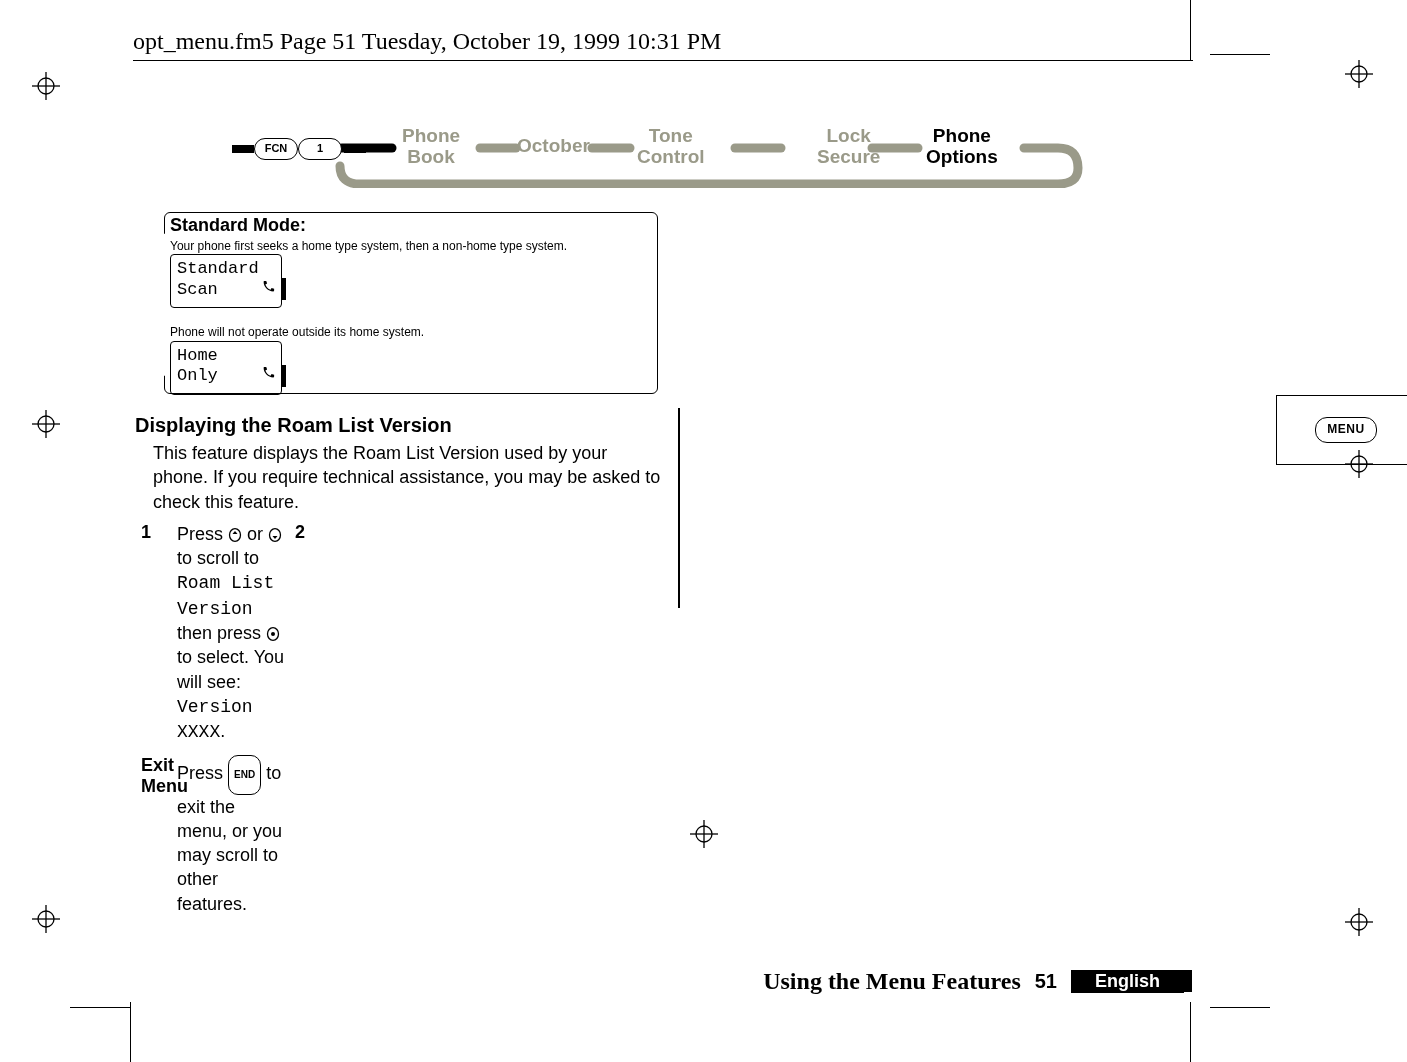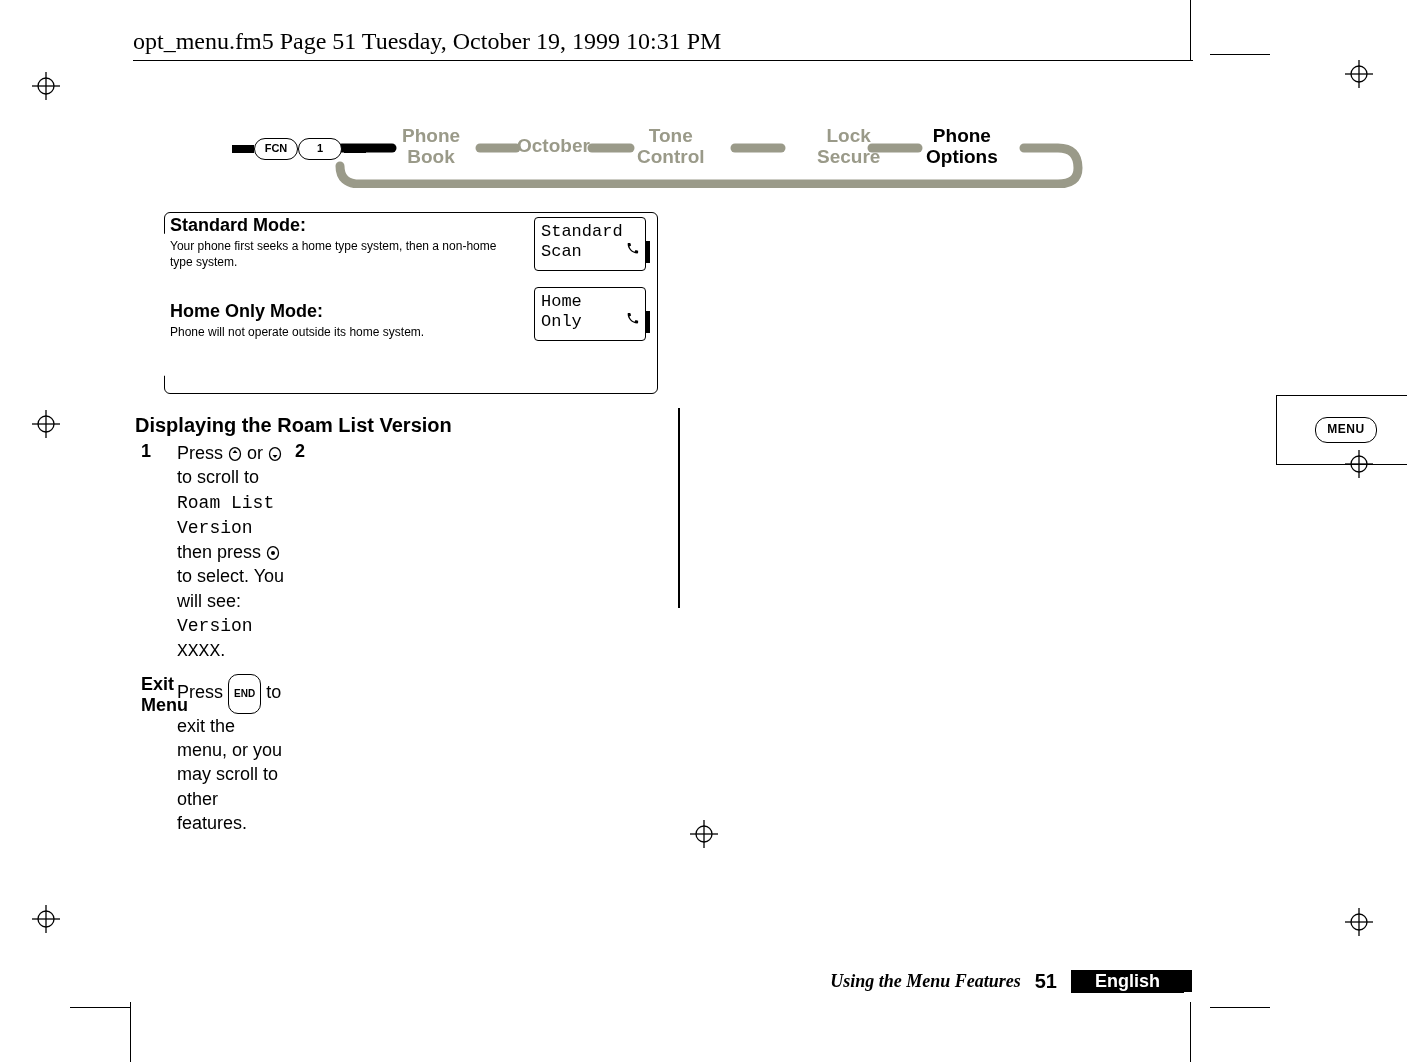--- a/index.html
+++ b/index.html
@@ -49,21 +49,21 @@
 .nav-labels .locksec { position:absolute; left:585px; top:0; color:#9a9a89; }
 .nav-labels .phoneopt { position:absolute; left:694px; top:0; color:#000; }
 
 .fcn-group { position:absolute; left:0; top:8px; display:flex; align-items:center; gap:-2px; }
 .fcn-lead { width:22px; height:8px; background:#000; }
 .pill-btn { display:inline-block; min-width:32px; height:20px; border:1.5px solid #000; border-radius:12px; font-size:11px; font-weight:700; text-align:center; line-height:18px; padding:0 5px; background:#fff; }
 .pill-bar { width:22px; height:8px; background:#000; margin-left:2px; }
 
 
 .modes-block { position:absolute; top:213px; left:170px; width:480px; }
-.mode-row { display:flex; align-items:flex-end; margin-bottom:16px; }
+.mode-row { display:flex; align-items:flex-start; margin-bottom:16px;flex-direction:column; }
 .mode-text { flex:1; font-size:18px; line-height:1.35; padding-right:12px; }
 .mode-title { font-weight:700; margin:0 0 1px 0; font-size:18px; }
 .mode-desc { margin:0; font-size:12px; }
 .lcd-wrap { width:116px; display:flex; align-items:center; }
 .lcd { border:1.5px solid #000; border-radius:4px; font-family:"Courier New", monospace; font-size:17px; line-height:1.2; padding:4px 6px; width:106px; height:44px; position:relative; }
 .lcd .line1, .lcd .line2 { display:block; white-space:pre; }
 .lcd .line2 { display:flex; justify-content:space-between; }
 .lcd-icon svg { width:14px; height:14px; display:inline-block; }
 .sig-bar { width:4px; height:22px; background:#000; margin-top:16px; }
 
@@ -83,21 +83,21 @@
 
 .roam-divider { position:absolute; top:408px; left:678px; width:0; height:200px; border-left:2px solid #000; }
 
 
 .menu-lozenge { position:absolute; top:417px; left:1315px; width:60px; height:24px; border:1.5px solid #000; border-radius:12px; text-align:center; font-size:12px; font-weight:800; line-height:22px; letter-spacing:0.5px; }
 .menu-side-rect { position:absolute; top:395px; left:1276px; width:131px; height:68px; border:1px solid #000; border-right:none; }
 .menu-side-rect::before, .menu-side-rect::after { content:""; position:absolute; right:-1px; width:0; height:8px; border-right:1px solid #000; }
 
 
 .footer-bar { position:absolute; bottom:68px; left:130px; width:1062px; height:26px; display:flex; justify-content:flex-end; align-items:center; gap:14px; }
-.footer-caption { font-style:italic; font-family:"Times New Roman", serif; font-size:18px; font-weight:600;margin-left:40px; }
+.footer-caption { font-family:"Times New Roman", serif; font-size:24px; font-weight:600;margin-left:40px; }
 .footer-pagenum { font-weight:800; font-size:20px; }
 .footer-lang { background:#000; color:#fff; font-weight:700; font-size:18px; padding:1px 24px; }
 .footer-trailing { width:8px; height:22px; background:#000; margin-left:-14px; }
 
 
 .key-icon svg { width:14px; height:14px; vertical-align:-2px; }
 .end-pill { display:inline-block; border:1.3px solid #000; border-radius:10px; font-size:10px; font-weight:700; padding:12px 5px; line-height:14px; vertical-align:1px; }
 </style>
 </head>
 <body>
@@ -211,40 +211,40 @@
           <span class="lcd-icon"><svg viewBox="0 0 16 16">
                 <path d="M3 2c0-1 1-1 2-1h1l1 3-2 1c1 3 3 5 6 6l1-2 3 1v1c0 1 0 2-1 2-6 0-11-5-11-11z" fill="#000"></path>
               </svg></span>
         </span>
       </div>
       <div class="sig-bar"></div>
     </div>
   </div>
   <div class="mode-row">
     <div class="mode-text">
-      <p class="mode-title">Home Only Mode:</p>
       <p class="mode-desc">Phone will not operate outside its home system.</p>
     </div>
     <div class="lcd-wrap">
       <div class="lcd">
         <span class="line1">Home</span>
         <span class="line2">
           <span>Only</span>
           <span class="lcd-icon"><svg viewBox="0 0 16 16">
                 <path d="M3 2c0-1 1-1 2-1h1l1 3-2 1c1 3 3 5 6 6l1-2 3 1v1c0 1 0 2-1 2-6 0-11-5-11-11z" fill="#000"></path>
               </svg></span>
         </span>
       </div>
       <div class="sig-bar"></div>
     </div>
   </div>
 </div>
 
 <div class="roam-section">
   <p class="roam-title">Displaying the Roam List Version</p>
+  <p class="roam-para">This feature displays the Roam List Version used by your phone. If you require technical assistance, you may be asked to check this feature.</p>
   <div class="step-table" style="margin-left:6px;">
     <div class="step-num">1</div>
     <div class="step-body">
       <span>Press </span>
       <span class="key-icon"><svg viewBox="0 0 14 14">
             <ellipse cx="7" cy="7" rx="5.5" ry="6.3" fill="none" stroke="#000" stroke-width="1.3"></ellipse>
             <path d="M7 3 L4.5 6 H9.5 Z" fill="#000"></path>
           </svg></span>
       <span> or </span>
       <span class="key-icon"><svg viewBox="0 0 14 14">

